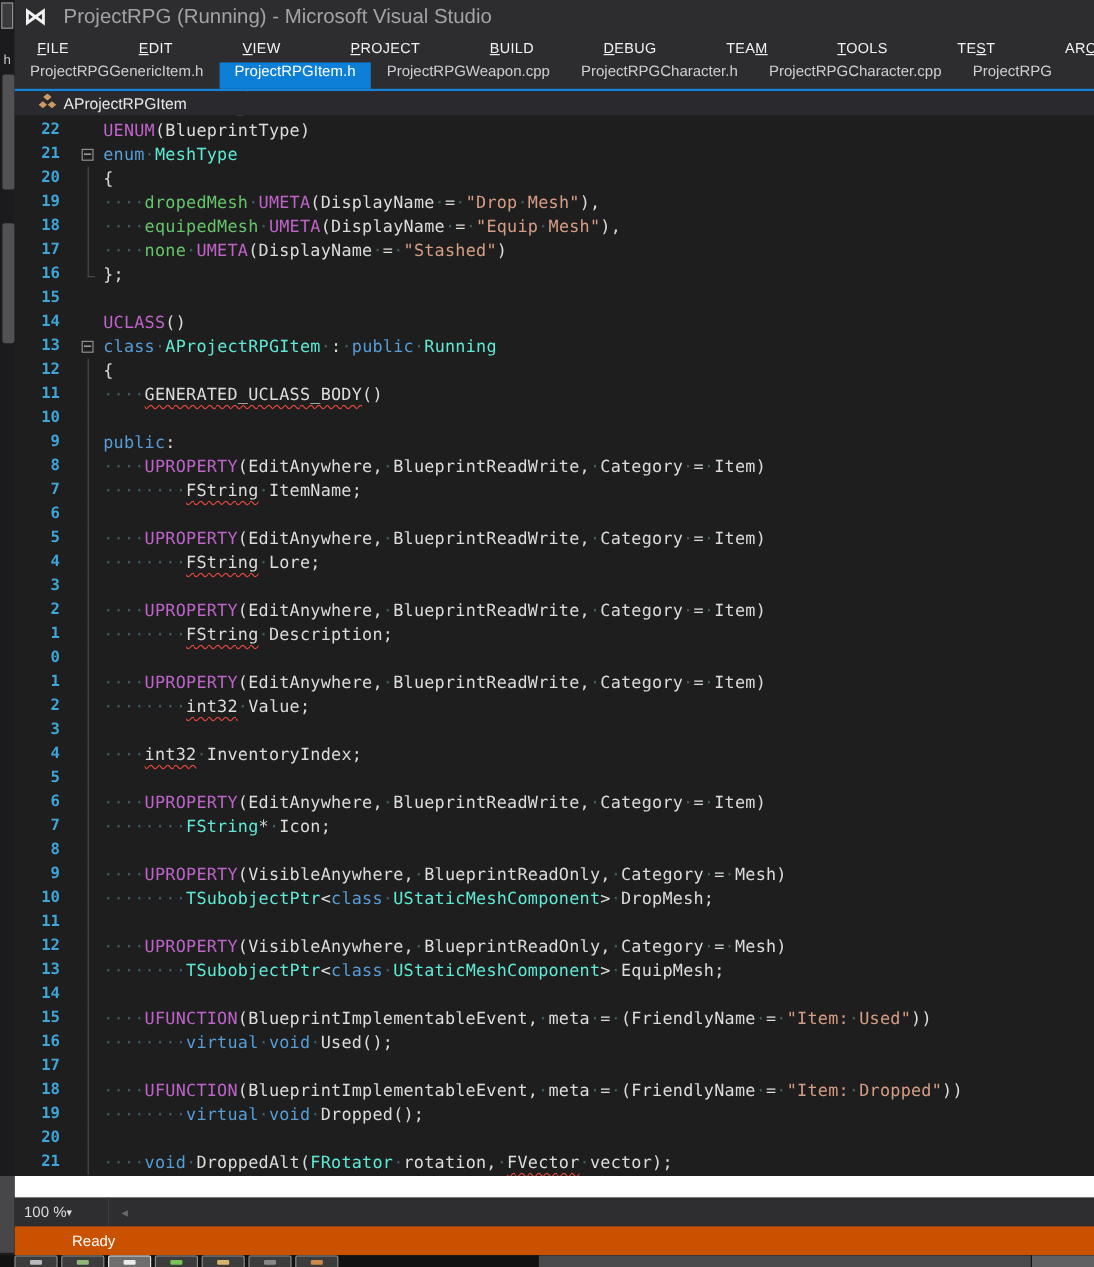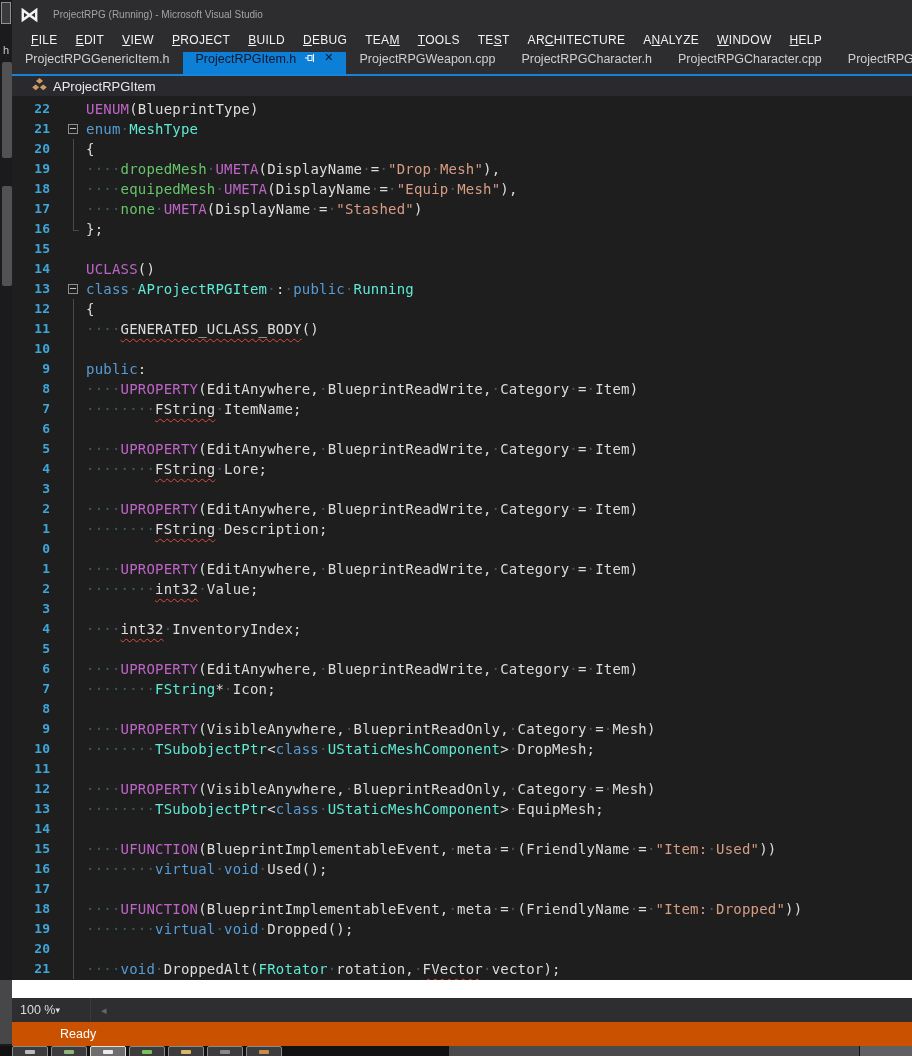--- a/index.html
+++ b/index.html
@@ -13,31 +13,31 @@
   .ls-h  { position:absolute; top:44px; left:3px; color:#C8C8C8; font-size:11px; }
   .ls-b2 { position:absolute; top:62px; left:2px; width:10px; height:96px; background:#525254; border-radius:2px; }
   .ls-b3 { position:absolute; top:186px; left:2px; width:10px; height:100px; background:#525254; border-radius:2px; }
   .ls-b4 { position:absolute; top:980px; left:0; width:12px; height:64px; background:#47474A; }
 
   .vs { margin-left:12px; width:900px; height:1046px; display:flex; flex-direction:column; }
 
   
   .titlebar { height:28px; background:#2D2D30; display:flex; align-items:center; padding-left:8px; flex:none; }
   .vslogo { color:#F4F4F4; font-size:19px; font-weight:bold; margin-right:14px; line-height:1; }
-  .wtitle { color:#A3A3A3; font-size:10px; }
-
-  
-  .menubar { height:24px; background:#2D2D30; display:flex; align-items:center; padding-left:10px; flex:none; }
+  .wtitle { color:#A3A3A3; font-size:17px; }
+
+  
+  .menubar { height:24px; background:#2D2D30; display:flex; align-items:center; padding-left:10px; flex:none;gap:40px; }
   .menu-item { color:#F2F2F2; font-size:12px; padding:0 9px; letter-spacing:.3px; cursor:default; }
   .mn-u { text-decoration:underline; }
 
   
   .tabbar { height:24px; background:#2D2D30; display:flex; align-items:stretch; border-bottom:2px solid #1584D8; flex:none; }
   .tab { display:flex; align-items:flex-start; padding:0 13px; color:#CFCFCF; font-size:12.5px; white-space:nowrap; }
-  .tab.active { background:#0E7FD6; color:#0f172a; gap:8px; }
+  .tab.active { background:#0E7FD6; color:#ffffff; gap:8px;flex-direction:column; }
   .tab .ticon { display:flex; align-items:center; }
   .tab .tclose { font-size:11px; line-height:1; }
 
   
   .breadcrumb { height:20px; background:#2A2A2E; display:flex; align-items:center; padding-left:20px; gap:6px;
                 color:#E8E8E8; font-size:13px; flex:none; }
 
   
   .editor { height:884px; background:#1E1E1E; padding-top:3px; overflow:hidden; flex:none; }
   .ln-row { display:flex; height:20px; position:relative; }

